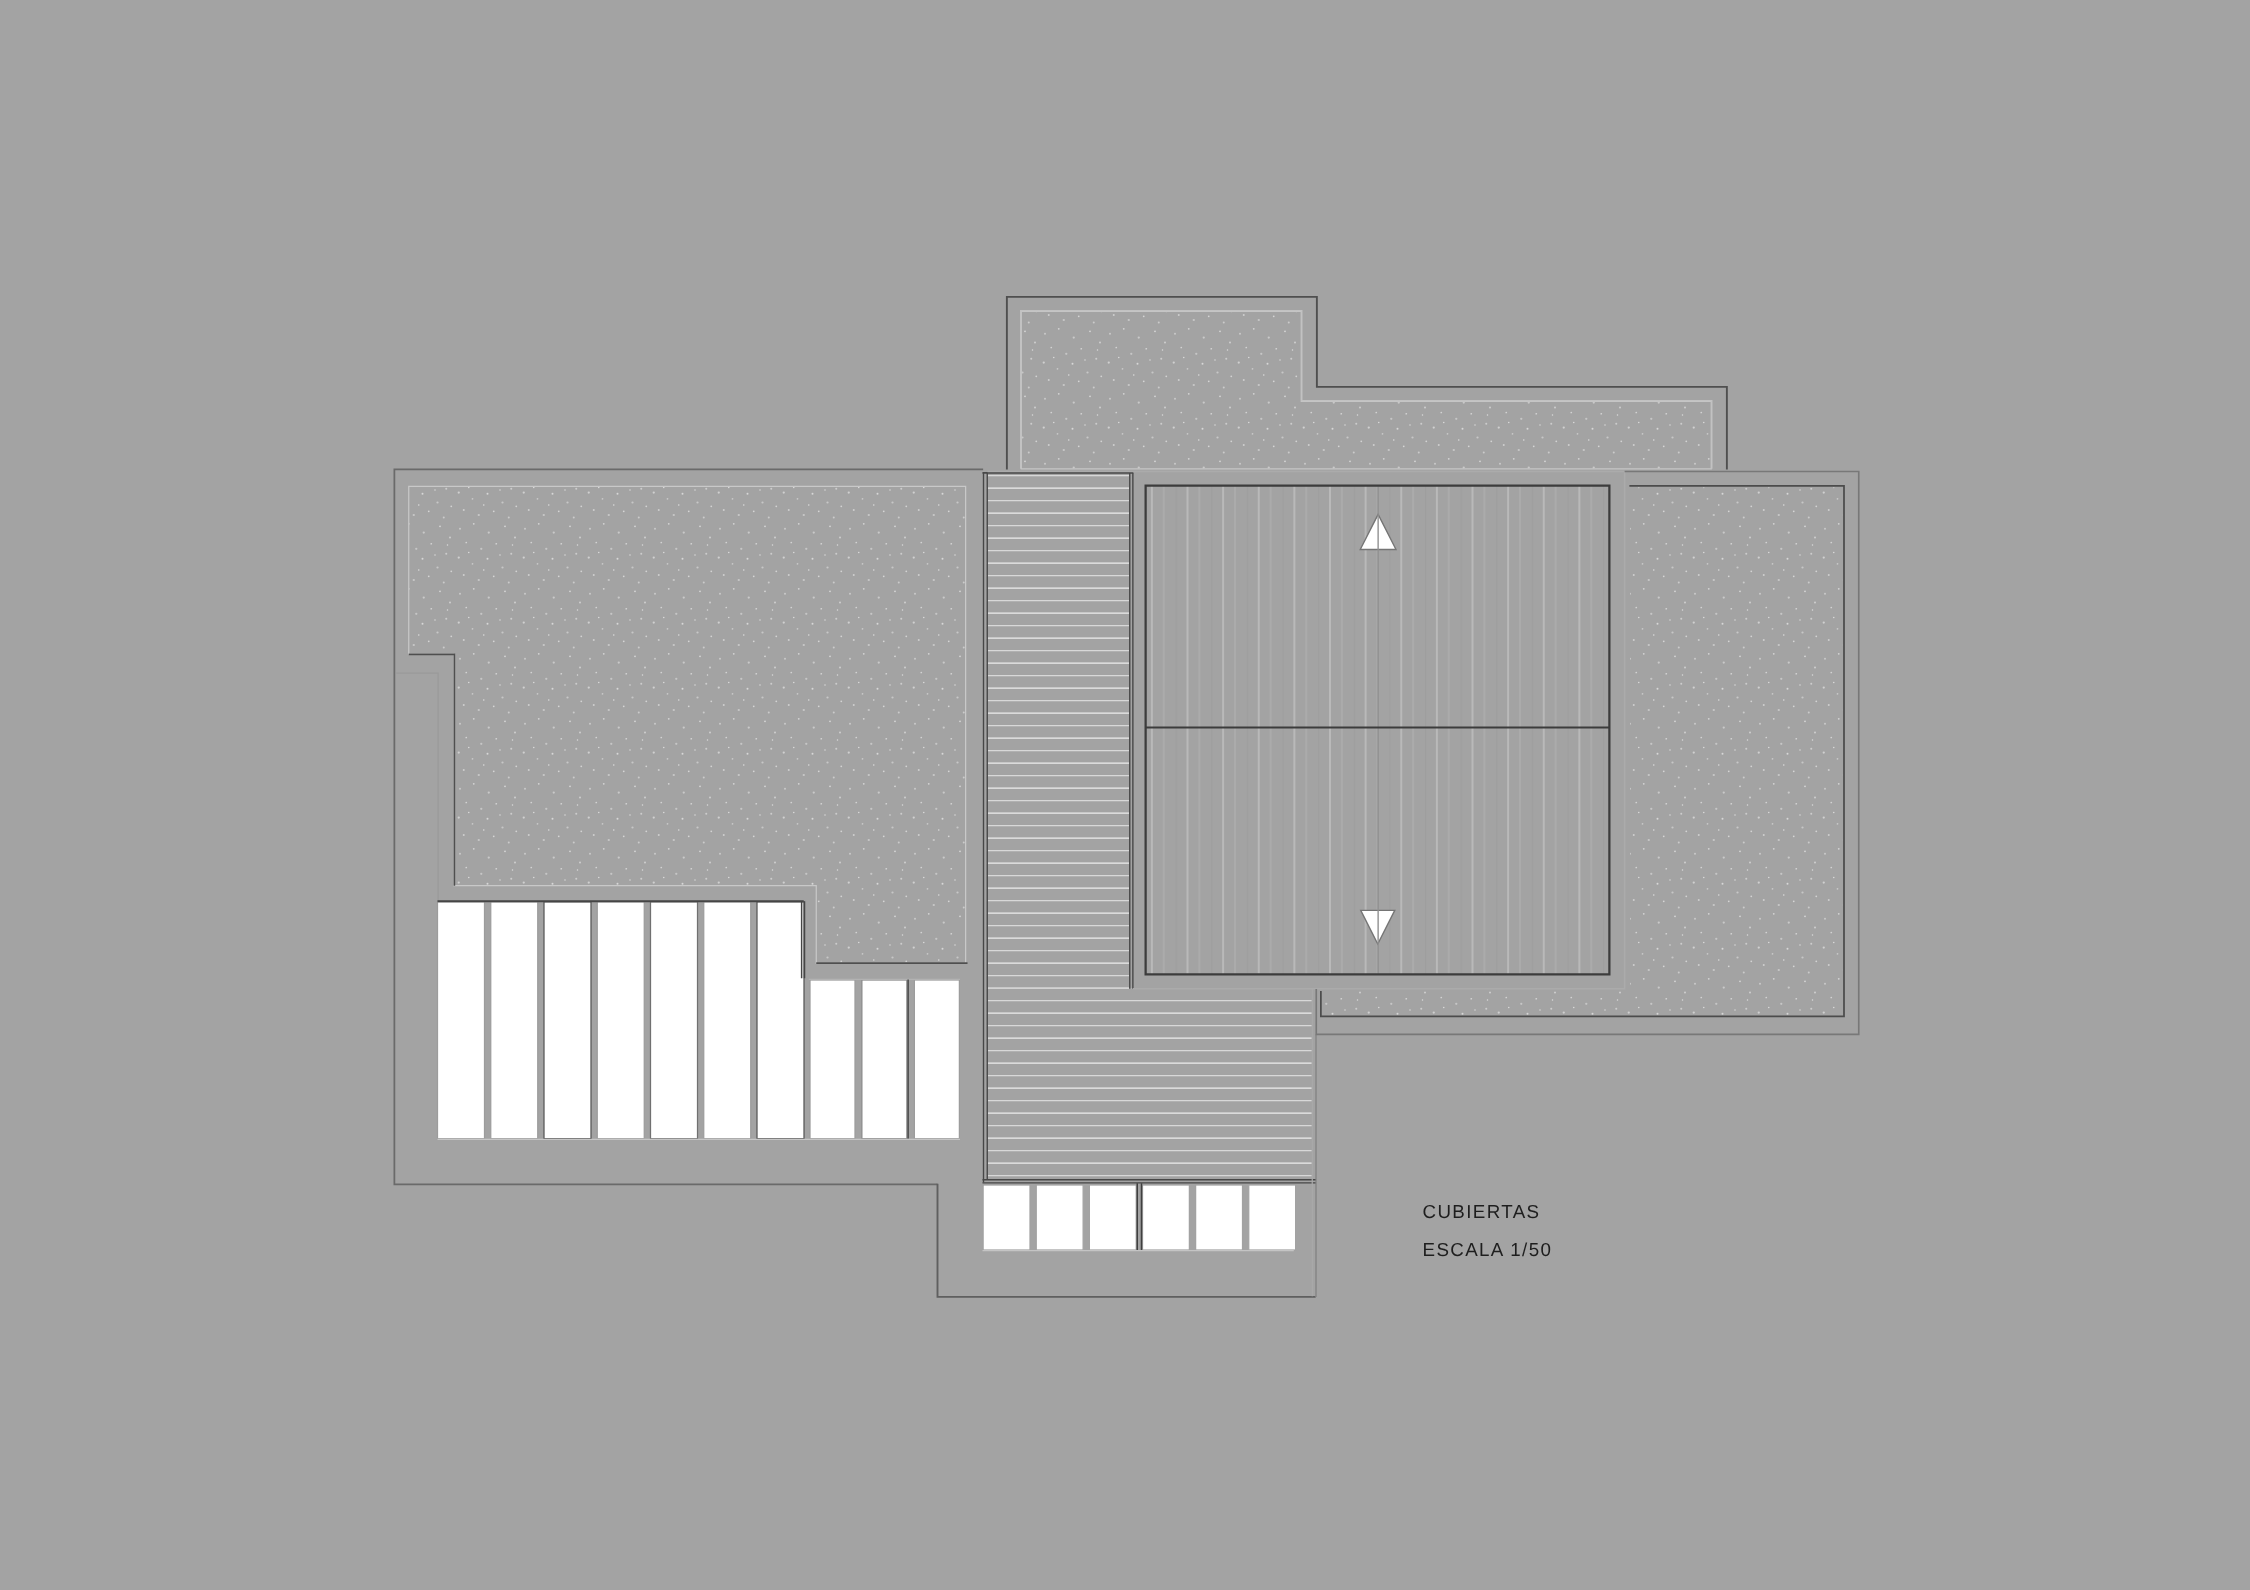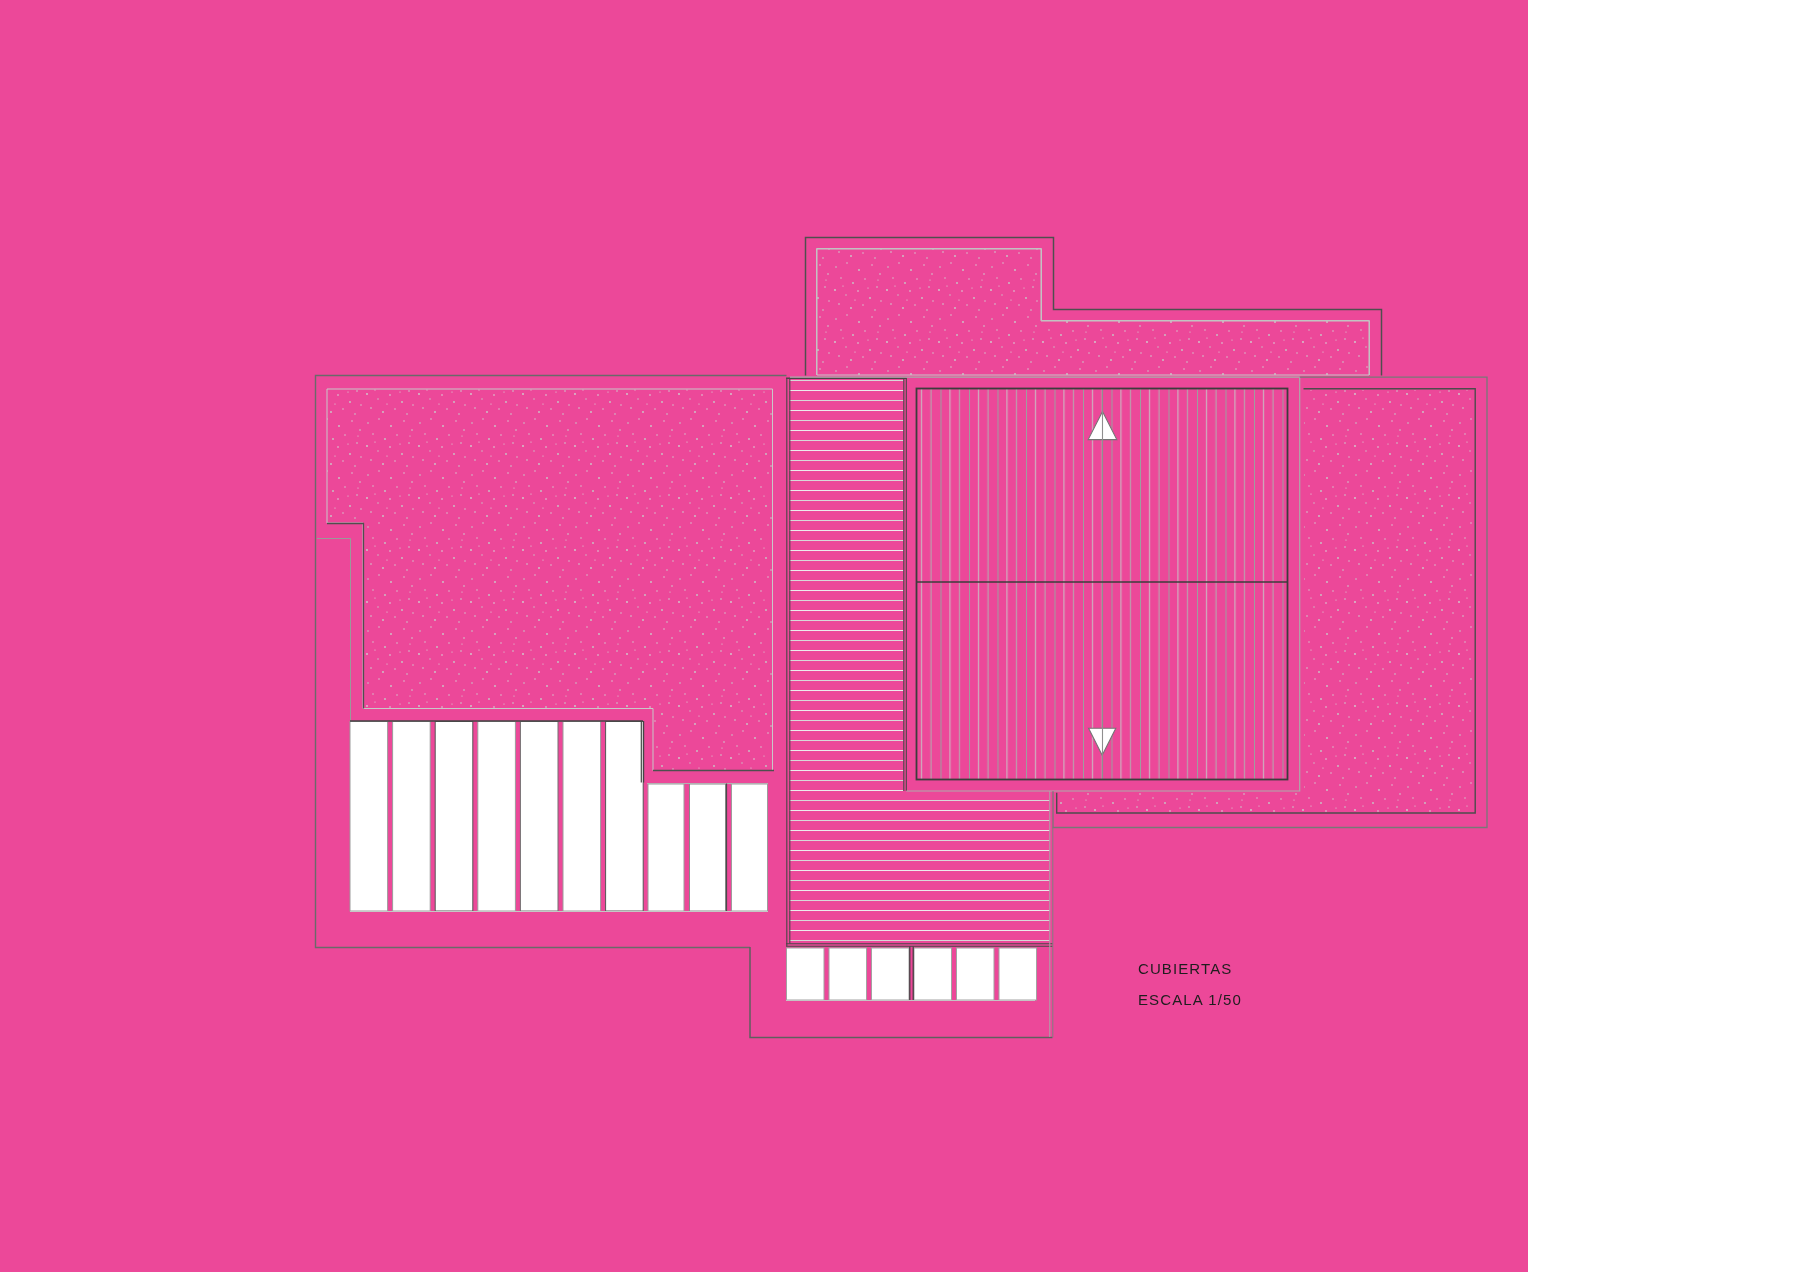--- a/index.html
+++ b/index.html
@@ -1,19 +1,19 @@
 <!DOCTYPE html>
 <html><head>
 <meta charset="utf-8">
 <style>
   html,body{margin:0;padding:0;background:#ffffff;}
   .canvas{
     position:relative;
-    width:1528px;height:1272px;
-    background:#ec4899;
+    width:1800px;height:1272px;
+    background:#a3a3a3;
     font-family:"Liberation Sans", sans-serif;
     overflow:hidden;
   }
   svg{display:block;}
   .title-text{
     font-family:"Liberation Sans", sans-serif;
     font-size:15px;
     letter-spacing:1.1px;
     fill:#1e1e1e;
   }

